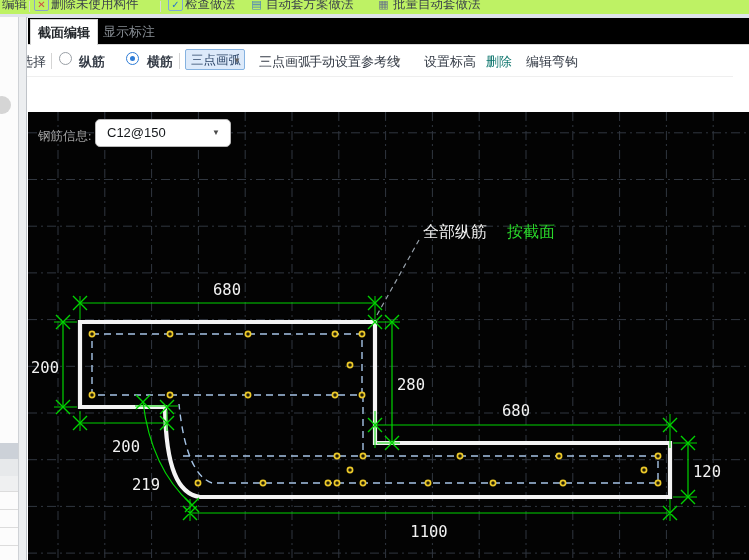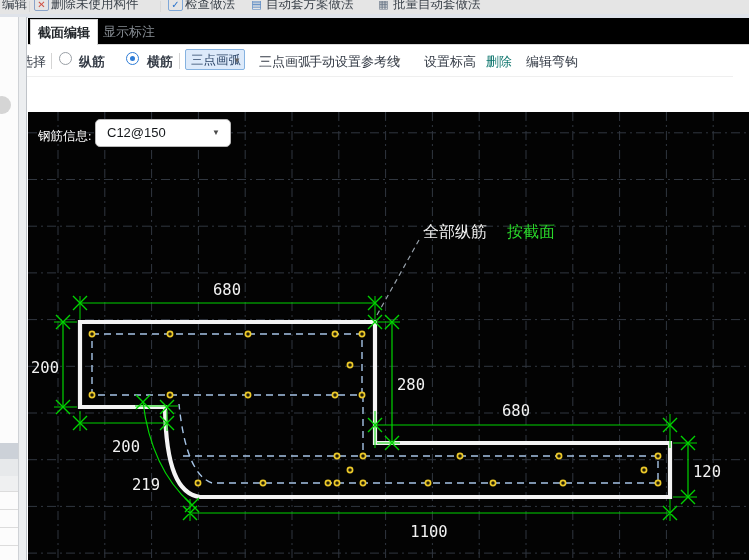--- a/index.html
+++ b/index.html
@@ -1,20 +1,20 @@
 <!DOCTYPE html>
 <html><head>
 <meta charset="utf-8">
 <style>
   html,body{margin:0;padding:0;background:#fff;}
   #app{position:relative;width:749px;height:560px;overflow:hidden;
        font-family:"Liberation Sans","DejaVu Sans",sans-serif;background:#fff;}
   .abs{position:absolute;}
   
-  #row1{left:0;top:0;width:749px;height:14px;background:#e5e5e5;overflow:hidden;}
+  #row1{left:0;top:0;width:749px;height:14px;background:#bef264;overflow:hidden;}
   .t1{position:absolute;top:-4px;font-size:12.5px;line-height:16px;color:#3c434b;white-space:nowrap;}
   .t1sep{position:absolute;top:1px;width:1px;height:11px;background:#d8d8d8;}
   .t1ico{position:absolute;top:-2px;font-size:10px;line-height:12px;width:13px;text-align:center;}
   #band{left:0;top:14px;width:749px;height:4px;background:#dfe3ea;}
   
   #tabbar{left:28px;top:18px;width:721px;height:27px;background:#000000;border-bottom:1px solid #d9d9d9;box-sizing:border-box;}
   .tab{position:absolute;top:1px;height:25px;line-height:25px;text-align:center;font-size:13px;}
   #tab-active{left:2px;width:66px;background:#fff;border:1px solid #d6d6d6;border-bottom:none;font-weight:bold;color:#23272b;}
   #tab-inactive{left:70px;width:62px;color:#878d94;}
   
@@ -27,21 +27,21 @@
   .radio.sel{border-color:#2e7cd6;}
   .radio.sel::after{content:"";position:absolute;left:2.5px;top:2.5px;width:5px;height:5px;background:#2e7cd6;border-radius:50%;}
   #arcbtn{left:173px;top:4px;width:60px;height:21px;background:#ddeafa;border:1px solid #85b2e0;border-radius:2px;
           font-size:12.5px;color:#2d4668;line-height:20px;text-align:left;padding-left:5px;box-sizing:border-box;}
   .caret{font-size:8px;color:#666;}
   .disabled{color:#0f766e;}
   
   .lp{z-index:5;}
   
   #canvas{left:28px;top:112px;width:721px;height:448px;background:#030303;}
-  #rlabel{left:10px;top:16px;font-size:12.5px;color:#ffffff;font-family:Liberation Serif, serif;}
+  #rlabel{left:10px;top:16px;font-size:12.5px;color:#a3a3a3;font-family:Liberation Serif, serif;}
   #rdrop{left:67px;top:7px;width:136px;height:28px;background:#fff;border:1px solid #b9b9b9;border-radius:5px;box-sizing:border-box;}
   #rdrop .val{position:absolute;left:11px;top:0;line-height:26px;font-size:13px;color:#15181b;}
   #rdrop .caret{position:absolute;right:10px;top:0;line-height:26px;color:#4a4a4a;}
   svg text{font-family:"DejaVu Sans Mono","Liberation Mono",monospace;}
   .dimtxt{fill:#f2f2f2;font-size:15.5px;text-anchor:middle;}
   .callout{font-family:"Liberation Sans","DejaVu Sans",sans-serif;font-size:16px;text-anchor:middle;}
 </style>
 </head>
 <body>
 

